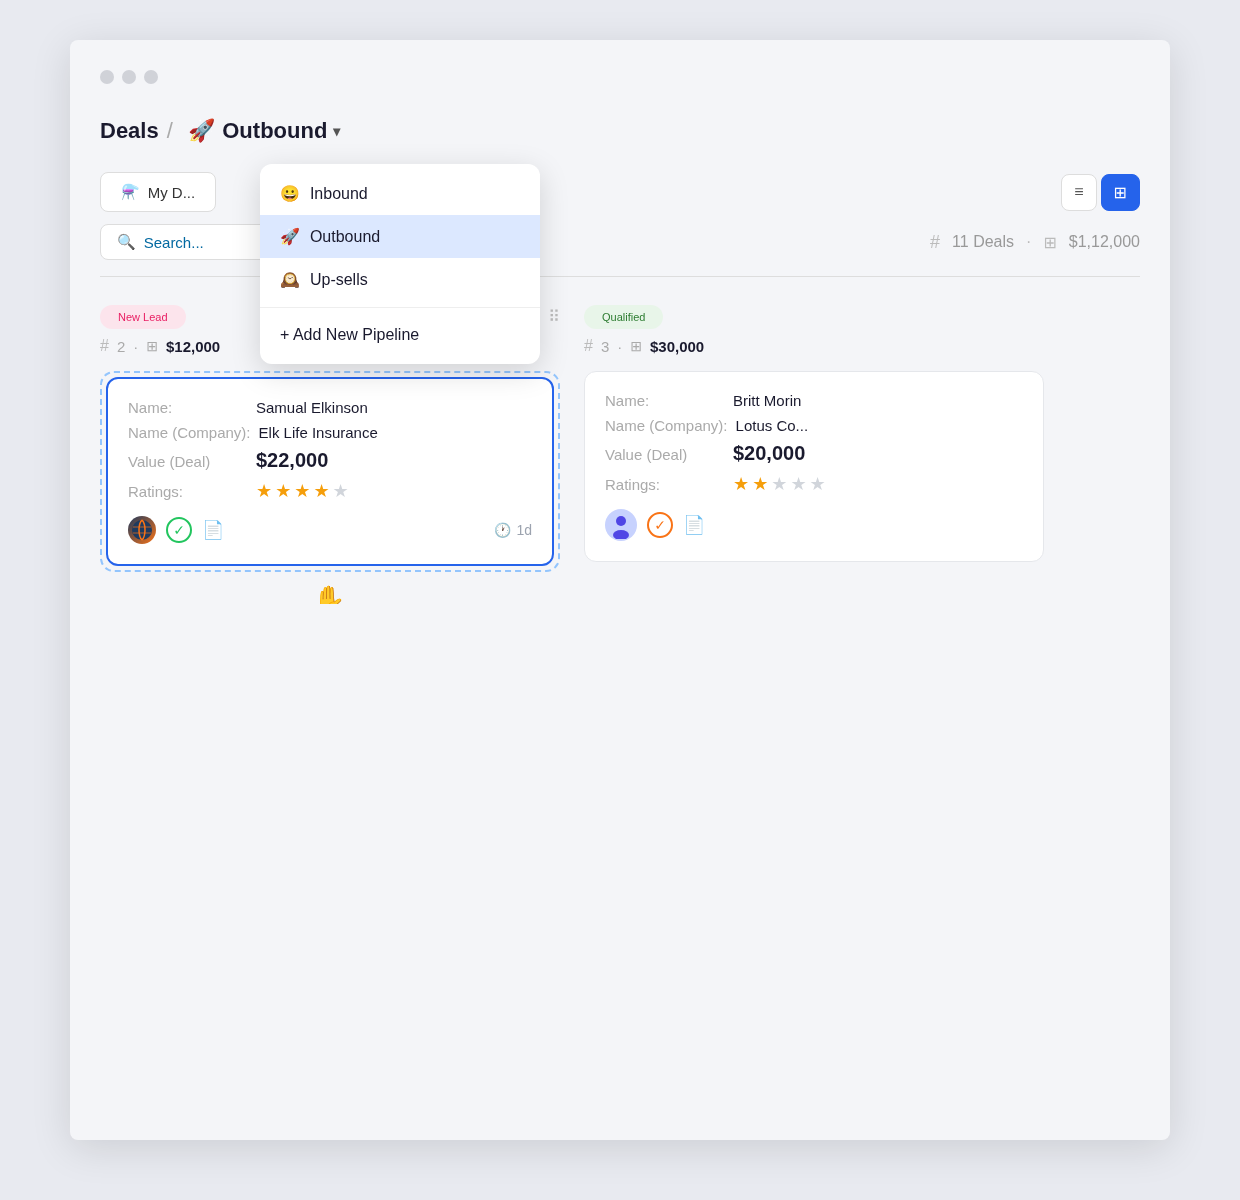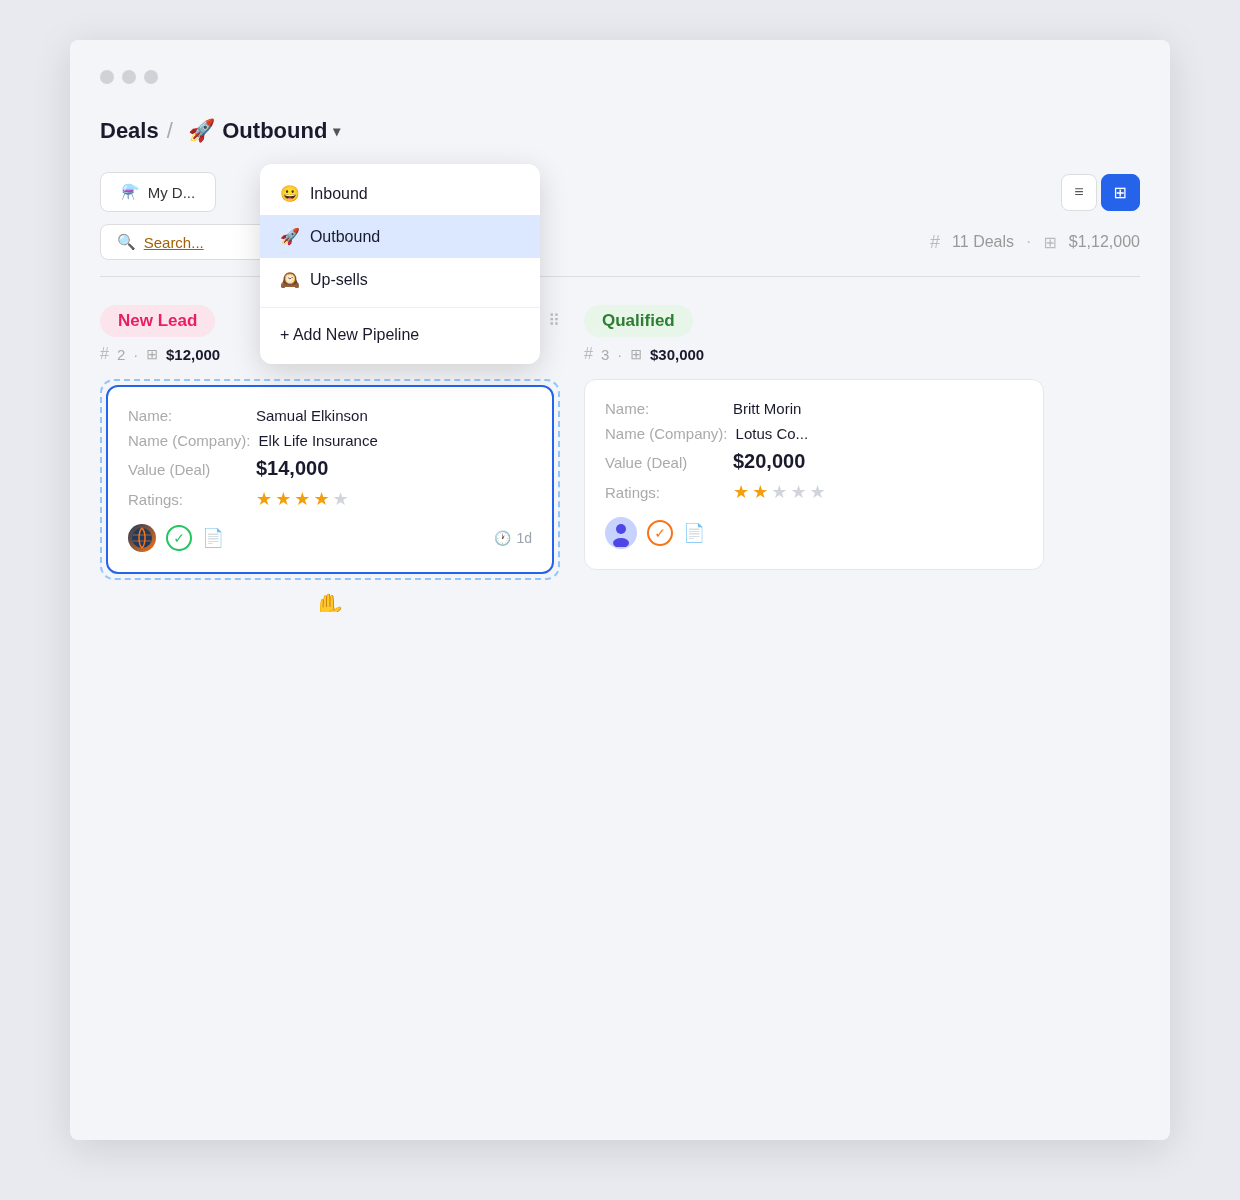--- a/index.html
+++ b/index.html
@@ -182,22 +182,22 @@
     .col-title-row {
       display: flex;
       align-items: center;
       gap: 10px;
       margin-bottom: 8px;
     }
     .stage-badge {
       display: inline-block;
       padding: 6px 18px;
       border-radius: 20px;
-      font-size: 17px;
-      font-weight: 700;
+      font-size: 11px;
+      font-weight: 400;
     }
     .stage-badge.new-lead {
       background: #fce4ec;
       color: #e91e63;
     }
     .stage-badge.qualified {
       background: #e8f5e9;
       color: #2e7d32;
     }
     .col-actions {
@@ -408,21 +408,21 @@
       </button>
       <button class="view-btn active">
         <span>⊞</span>
       </button>
     </div>
   </div>
 
   <div class="search-stats-row">
     <div class="search-box">
       <span>🔍</span>
-      <span style="color:#a16207;text-decoration:underline;">Search...</span>
+      <span style="color:#0369a1;">Search...</span>
     </div>
     <div class="stats-info">
       <span style="font-size:18px;color:#bbb;">#</span>
       <span>11 Deals</span>
       <span class="stats-dot">·</span>
       <span style="font-size:16px;color:#bbb;">⊞</span>
       <span>$1,12,000</span>
     </div>
   </div>
 
@@ -451,21 +451,21 @@
           <div class="card-field">
             <span class="field-label">Name:</span>
             <span class="field-value">Samual Elkinson</span>
           </div>
           <div class="card-field">
             <span class="field-label">Name (Company):</span>
             <span class="field-value">Elk Life Insurance</span>
           </div>
           <div class="card-field">
             <span class="field-label" style="color:#aaa;">Value (Deal)</span>
-            <span class="deal-value">$14,000</span>
+            <span class="deal-value">$22,000</span>
           </div>
           <div class="card-field">
             <span class="field-label">Ratings:</span>
             <div class="stars">
               <span class="star-filled">★</span>
               <span class="star-filled">★</span>
               <span class="star-filled">★</span>
               <span class="star-filled">★</span>
               <span class="star-empty">★</span>
             </div>

